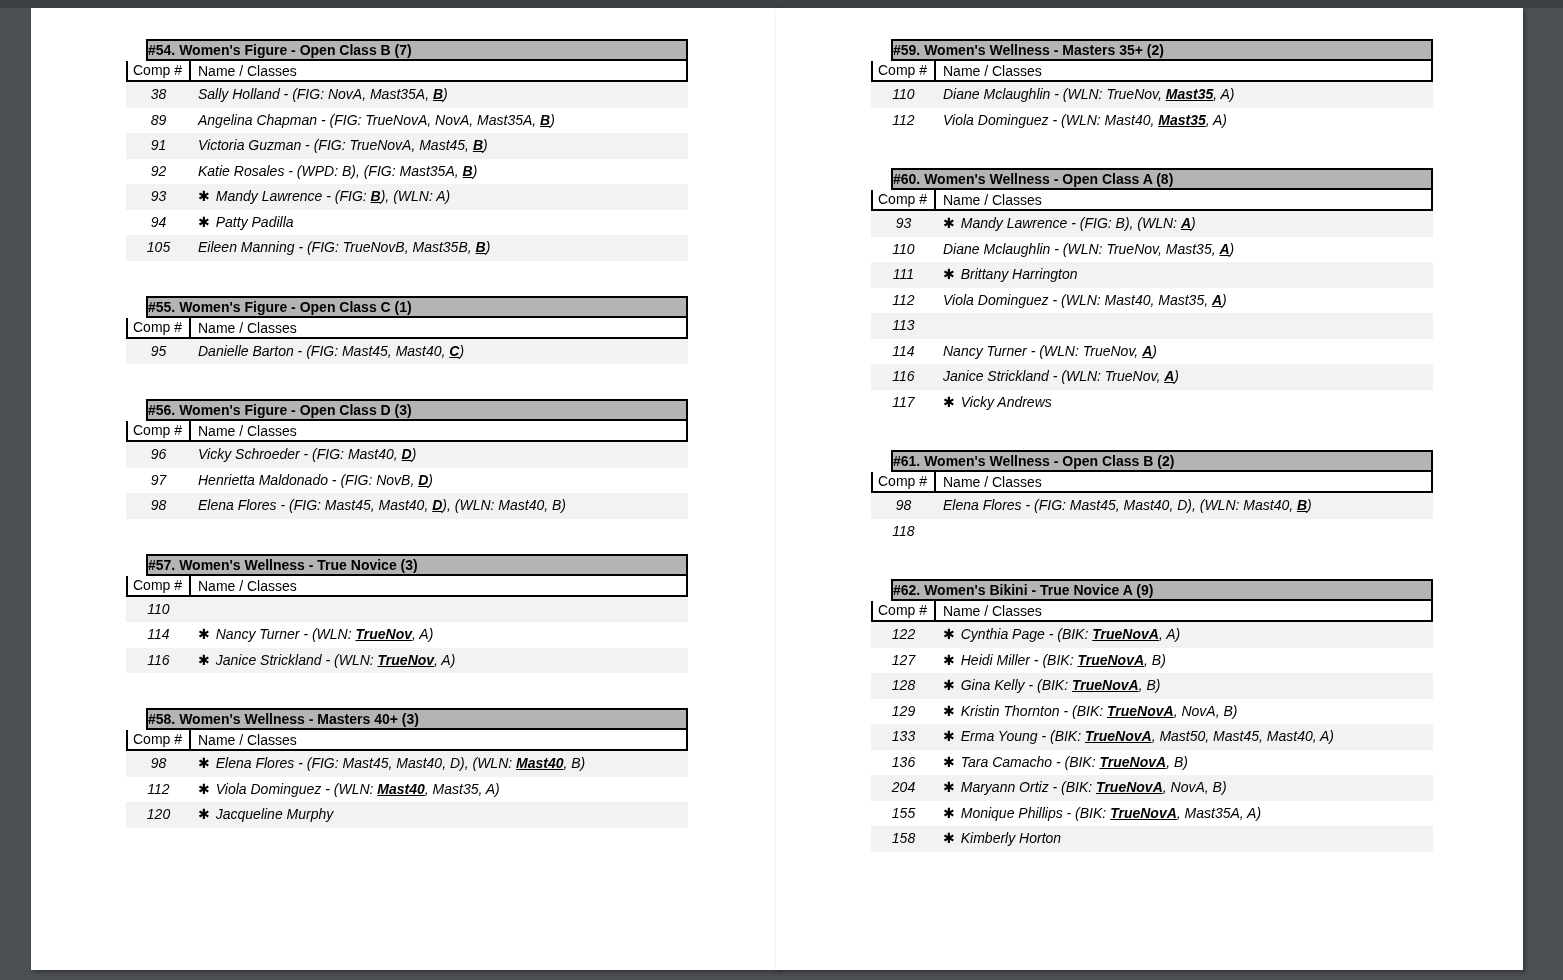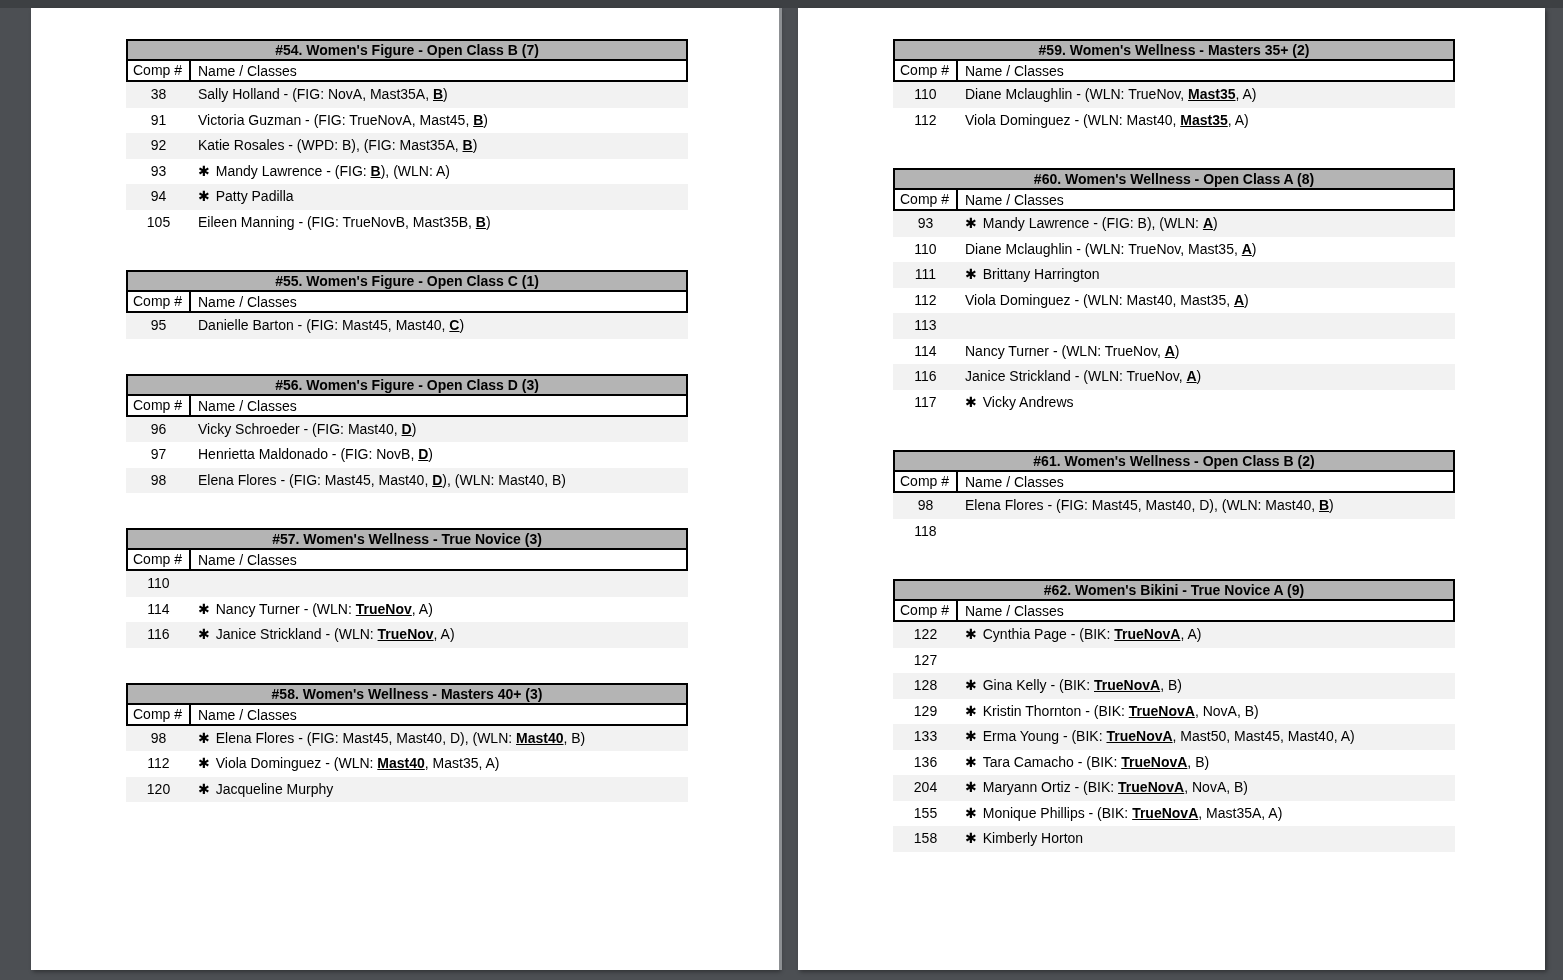--- a/index.html
+++ b/index.html
@@ -22,21 +22,21 @@
     background: #3d4043;
   }
   .sheet {
     position: absolute;
     top: 8px;
     bottom: 10px;
     background: #ffffff;
     box-shadow: 2px 2px 4px rgba(0,0,0,0.35);
   }
   #page-left  { left: 31px;  width: 748px; }
-  #page-right { left: 798px; width: 747px; }
+  #page-right { left: 776px; width: 747px; }
   .page-divider {
     position: absolute;
     top: 8px;
     bottom: 10px;
     left: 779px;
     width: 3px;
     background: #8d9093;
   }
   .page-inner {
     padding: 31px 0 0 95px;
@@ -45,22 +45,23 @@
     width: 562px;
     margin-bottom: 35px;
     font-size: 14px;
   }
   .ctable-title {
     box-sizing: border-box;
     height: 22px;
     line-height: 18px;
     background: var(--title-bg, #b4b4b4);
     border: 2px solid #000;
-    text-align: center;
+    text-align: left;
     font-weight: bold;
+    margin-left: 20px;
   }
   .ctable-header {
     box-sizing: border-box;
     display: flex;
     height: 21px;
     line-height: 17px;
     border-left: 2px solid #000;
     border-right: 2px solid #000;
     border-bottom: 2px solid #000;
   }
@@ -74,20 +75,21 @@
   .ctable-header .name-h {
     padding-left: 7px;
     padding-top: 2px;
     flex: 1;
   }
   .crow {
     display: flex;
     height: 25.5px;
     line-height: 25.5px;
     background: #ffffff;
+    font-style: italic;
   }
   .crow:nth-child(odd) {
     background: var(--stripe, #f2f2f2);
   }
   .crow .comp-c {
     width: 65px;
     text-align: center;
   }
   .crow .name-c {
     padding-left: 7px;
@@ -115,20 +117,24 @@
         <div class="ctable-title">#54. Women's Figure - Open Class B (7)</div>
         <div class="ctable-header">
           <div class="comp-h">Comp #</div>
           <div class="name-h">Name / Classes</div>
         </div>
         <div class="crow">
           <div class="comp-c">38</div>
           <div class="name-c"><span>Sally Holland - (FIG: NovA, Mast35A, </span><span class="em">B</span><span>)</span></div>
         </div>
         <div class="crow">
+          <div class="comp-c">89</div>
+          <div class="name-c"><span>Angelina Chapman - (FIG: TrueNovA, NovA, Mast35A, </span><span class="em">B</span><span>)</span></div>
+        </div>
+        <div class="crow">
           <div class="comp-c">91</div>
           <div class="name-c"><span>Victoria Guzman - (FIG: TrueNovA, Mast45, </span><span class="em">B</span><span>)</span></div>
         </div>
         <div class="crow">
           <div class="comp-c">92</div>
           <div class="name-c"><span>Katie Rosales - (WPD: B), (FIG: Mast35A, </span><span class="em">B</span><span>)</span></div>
         </div>
         <div class="crow">
           <div class="comp-c">93</div>
           <div class="name-c"><span class="star">✱</span><span>Mandy Lawrence - (FIG: </span><span class="em">B</span><span>), (WLN: A)</span></div>
@@ -288,20 +294,21 @@
         <div class="ctable-header">
           <div class="comp-h">Comp #</div>
           <div class="name-h">Name / Classes</div>
         </div>
         <div class="crow">
           <div class="comp-c">122</div>
           <div class="name-c"><span class="star">✱</span><span>Cynthia Page - (BIK: </span><span class="em">TrueNovA</span><span>, A)</span></div>
         </div>
         <div class="crow">
           <div class="comp-c">127</div>
+          <div class="name-c"><span class="star">✱</span><span>Heidi Miller - (BIK: </span><span class="em">TrueNovA</span><span>, B)</span></div>
         </div>
         <div class="crow">
           <div class="comp-c">128</div>
           <div class="name-c"><span class="star">✱</span><span>Gina Kelly - (BIK: </span><span class="em">TrueNovA</span><span>, B)</span></div>
         </div>
         <div class="crow">
           <div class="comp-c">129</div>
           <div class="name-c"><span class="star">✱</span><span>Kristin Thornton - (BIK: </span><span class="em">TrueNovA</span><span>, NovA, B)</span></div>
         </div>
         <div class="crow">

